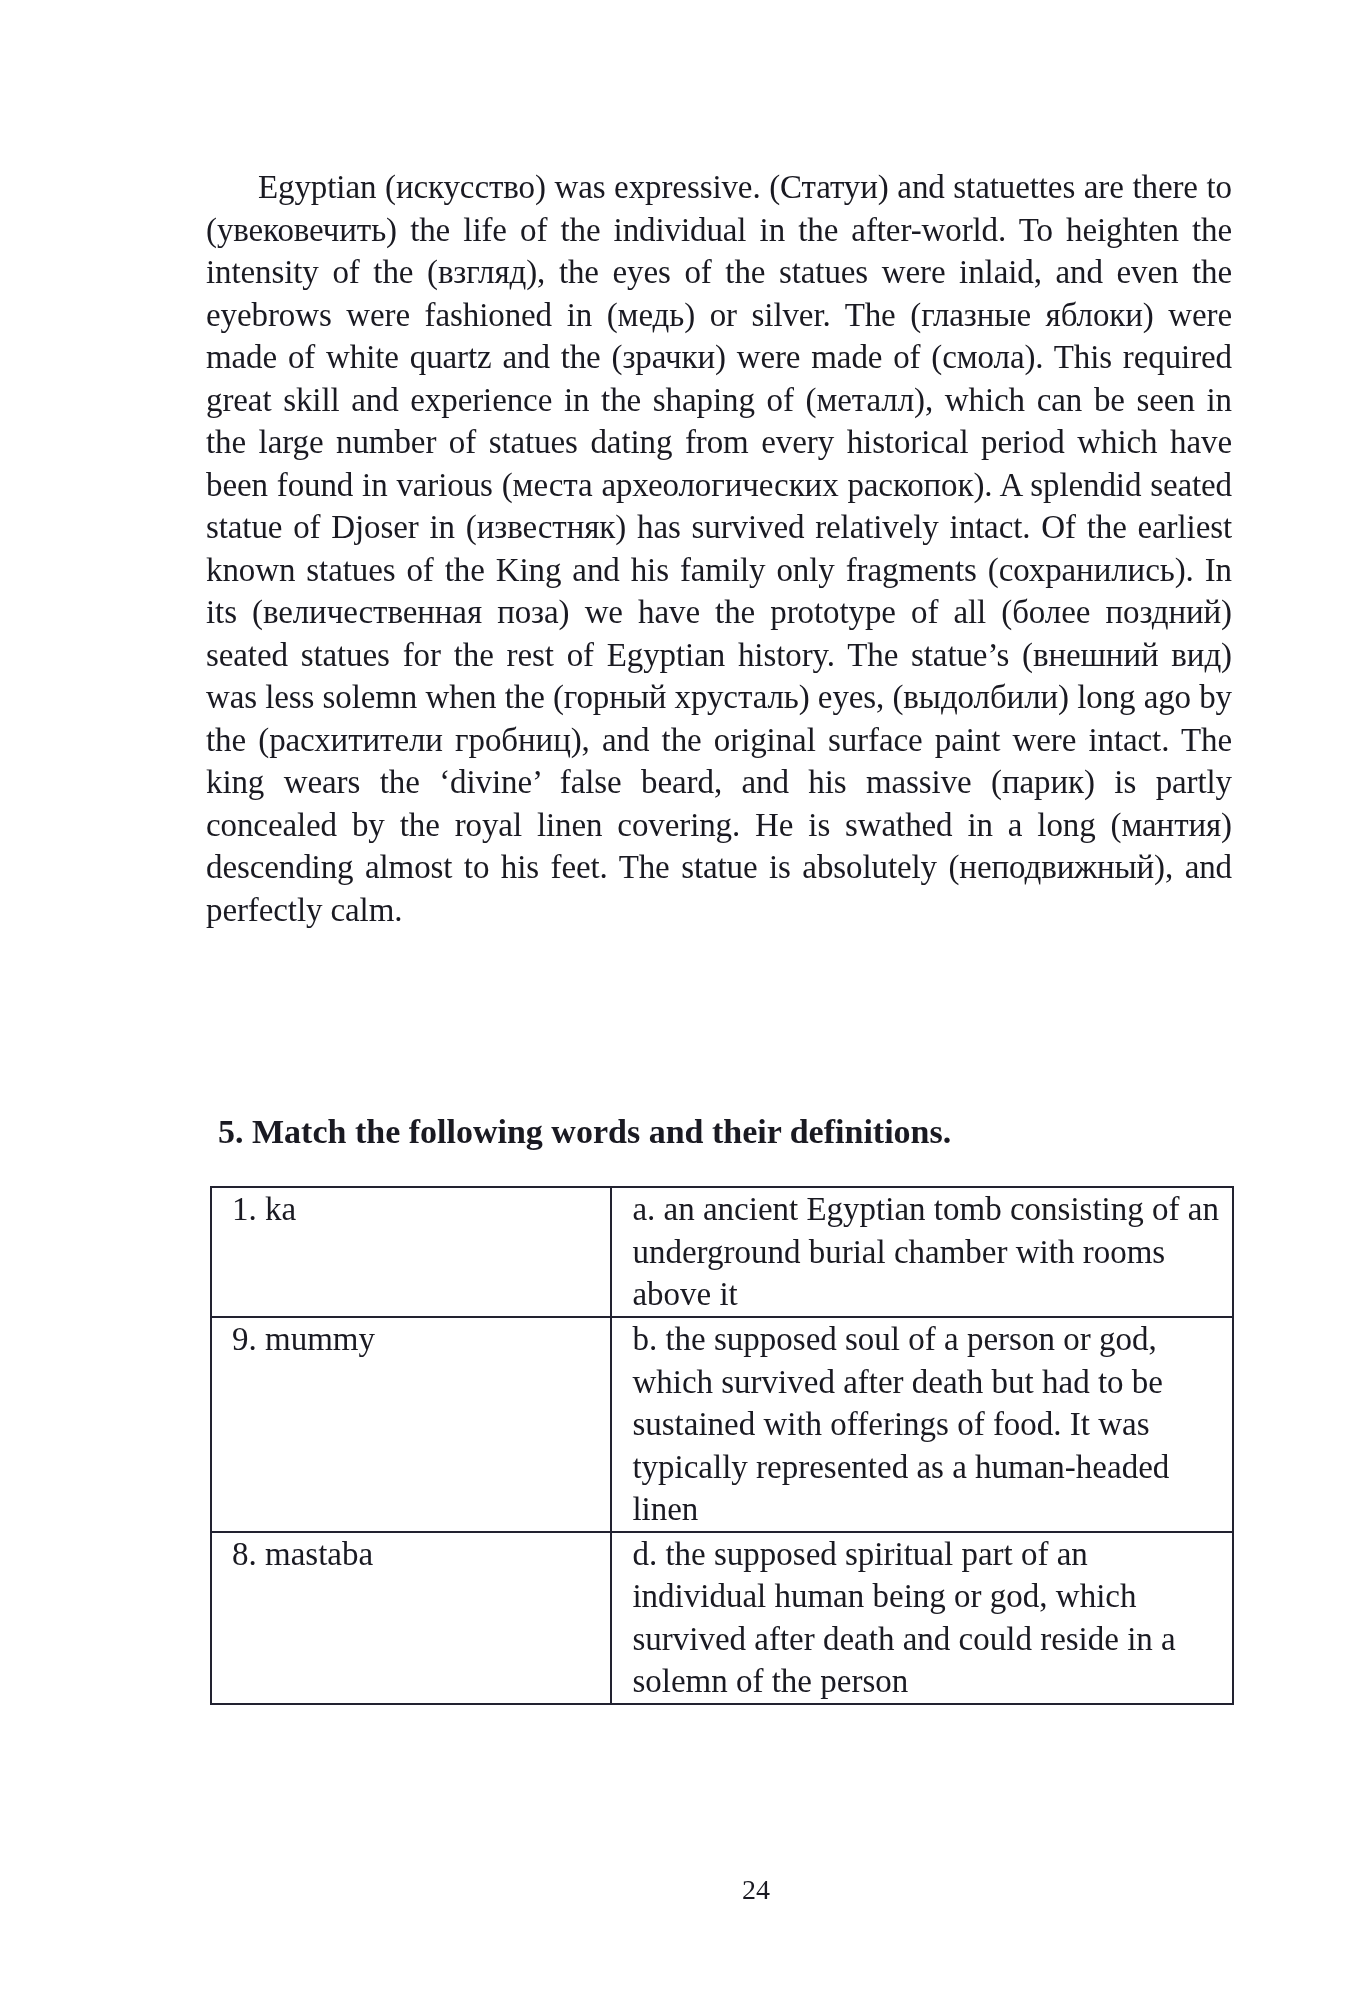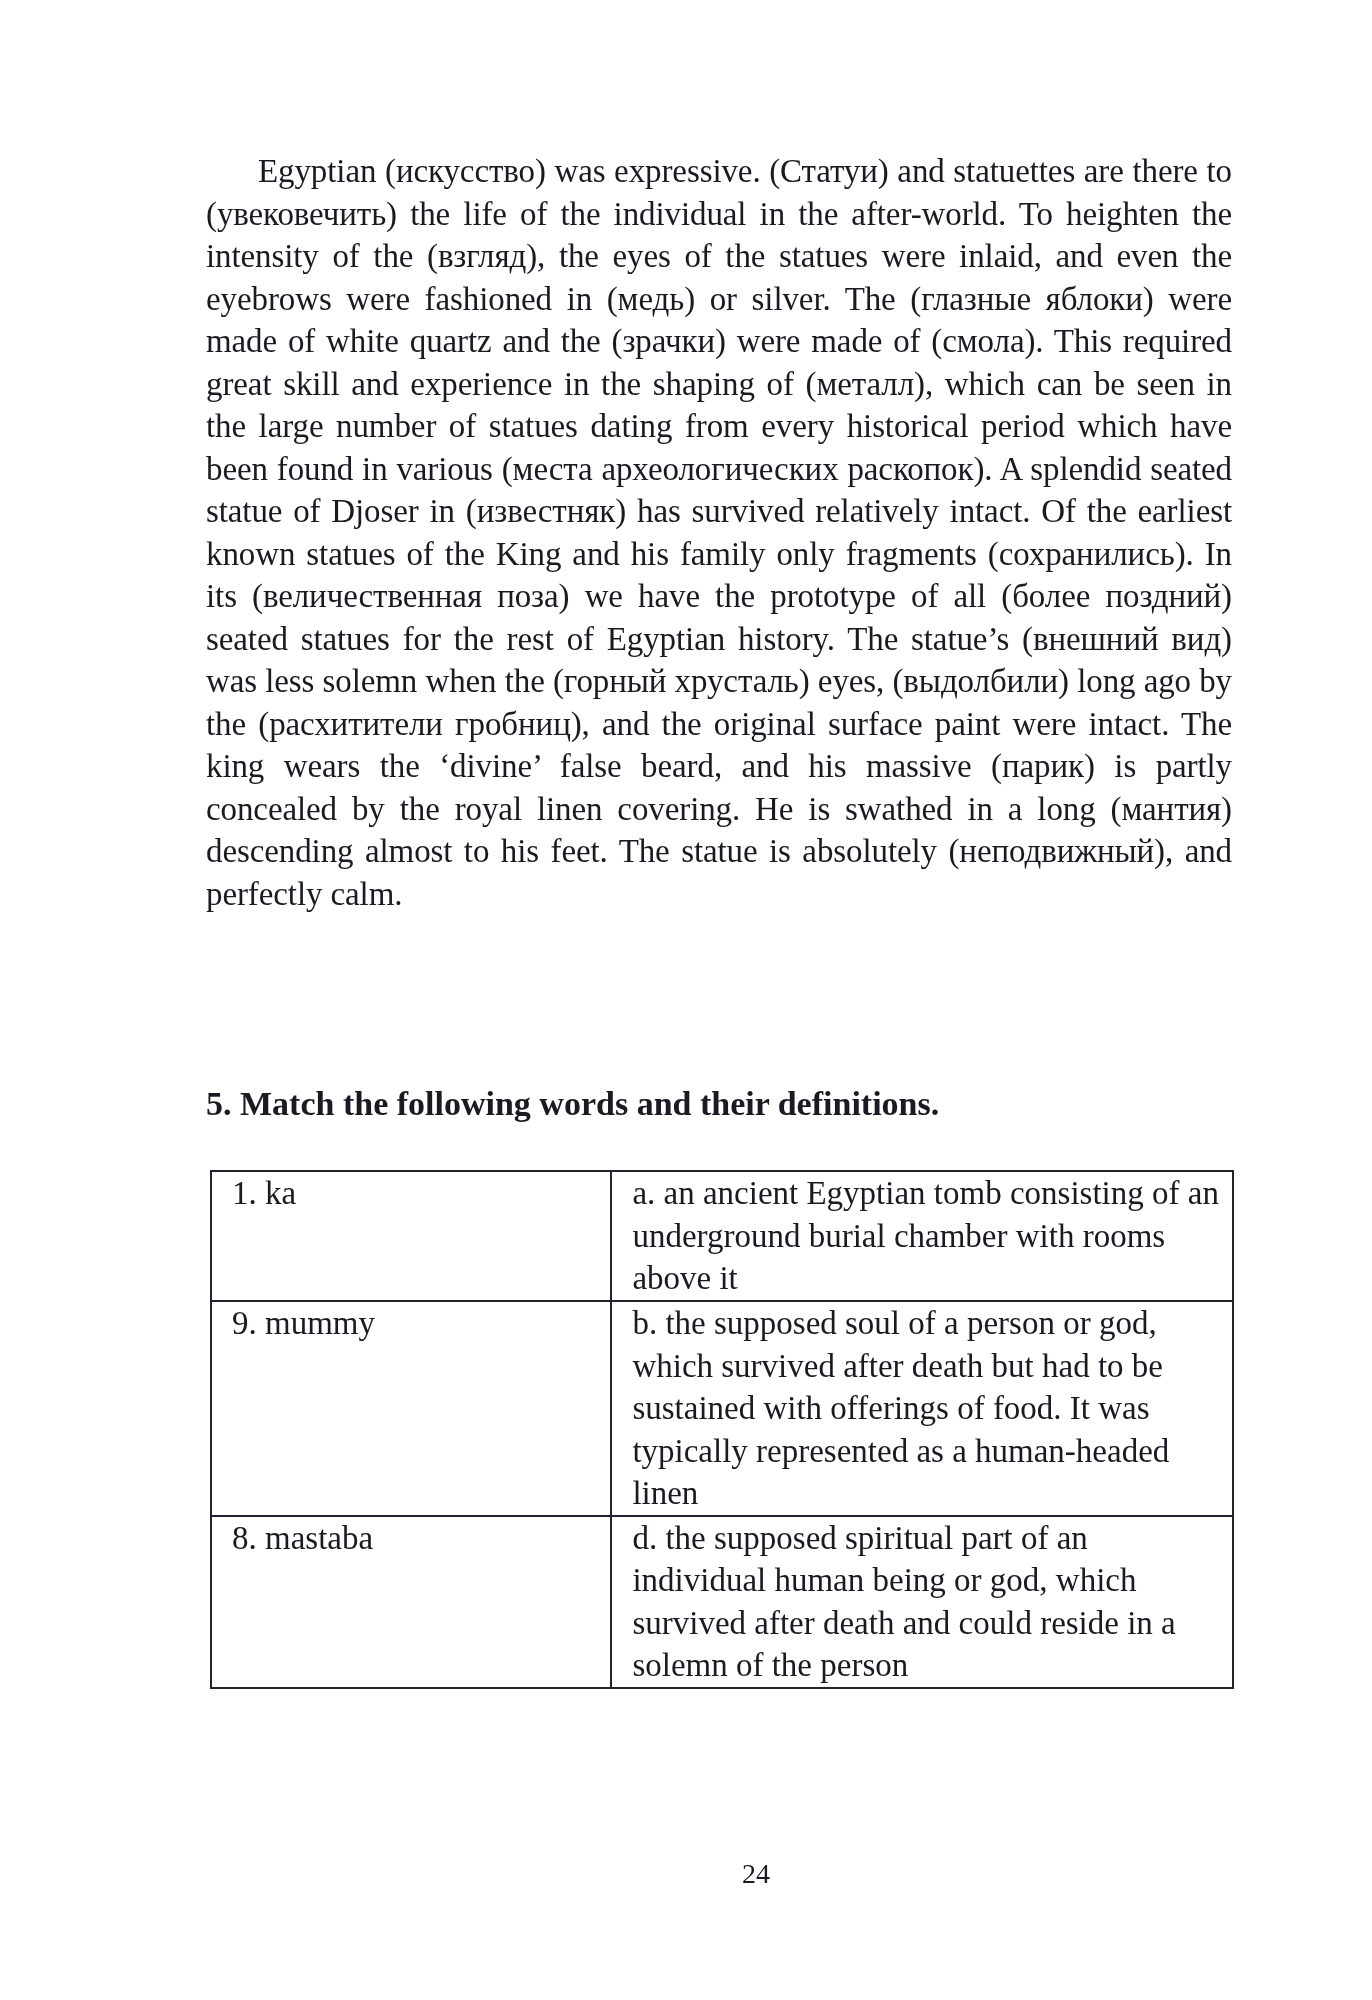--- a/index.html
+++ b/index.html
@@ -10,42 +10,42 @@
     body {
       width: 1372px;
       height: 2000px;
       position: relative;
       overflow: hidden;
       color: #1a1a22;
       font-family: "Liberation Serif", "DejaVu Serif", serif;
     }
     .page {
       position: absolute;
-      left: 0; top: 0;
+      left: 0; top: 16px;
       width: 1372px; height: 1644px;
     }
     .body-text {
       position: absolute;
       left: 206px;
       top: 150px;
       width: 1026px;
       font-size: 33px;
       line-height: 42.5px;
       text-align: justify;
       text-indent: 52px;
       margin: 0;
       letter-spacing: -0.1px;
       hyphens: manual;
     }
     .exercise-heading {
       position: absolute;
       left: 206px;
       top: 1082px;
       width: 1026px;
-      margin: 0;
+      margin: 12px;
       font-size: 34px;
       font-weight: bold;
       line-height: 44px;
     }
     .match-table {
       position: absolute;
       left: 210px;
       top: 1170px;
       width: 1024px;
       border-collapse: collapse;

